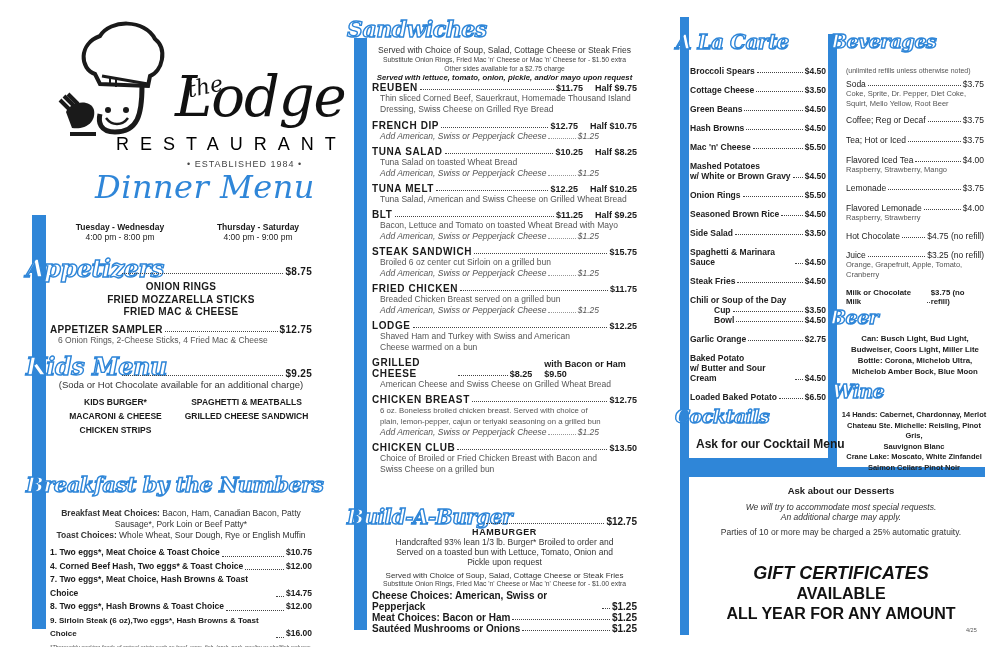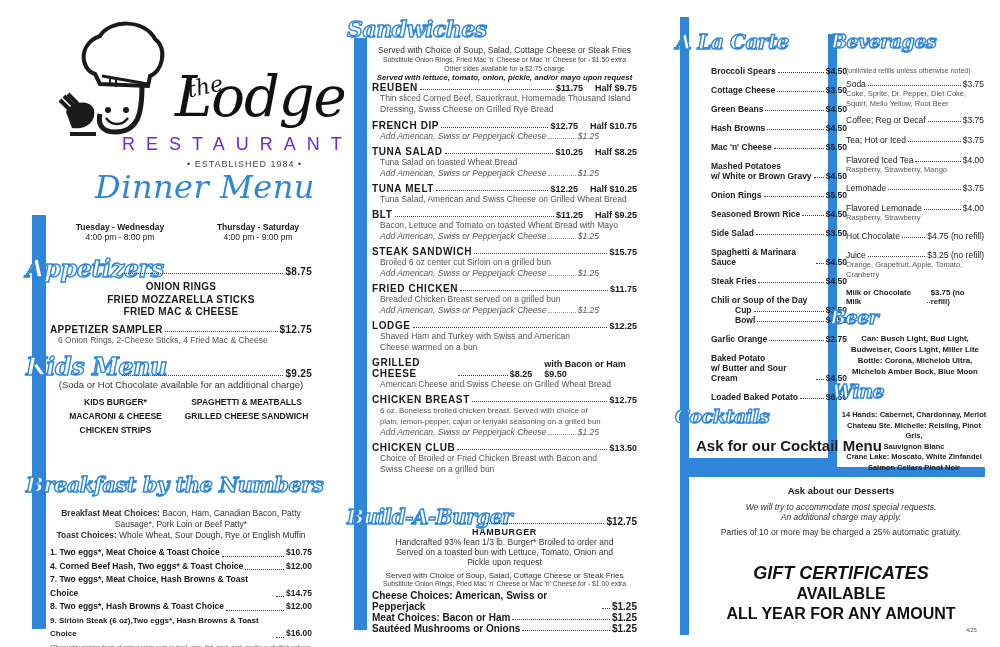--- a/index.html
+++ b/index.html
@@ -19,21 +19,21 @@
     white-space: nowrap;
   }
   .dots { flex: 1; border-bottom: 1px dotted #444; margin: 0 2px 3px 2px; min-width: 8px; }
   .row { display: flex; align-items: flex-end; }
   .ctr { text-align: center; }
 
   
   #logo { position: absolute; left: 50px; top: 14px; width: 260px; height: 155px; }
   .logo-the { position: absolute; left: 137px; top: 60px; font-family: "DejaVu Serif", serif; font-style: italic; font-size: 22px; transform: rotate(-12deg); color: #111; }
   .logo-lodge { position: absolute; left: 125px; top: 50px; font-family: "DejaVu Serif", serif; font-style: italic; font-size: 56px; color: #111; letter-spacing: -1px; }
-  .logo-rest { position: absolute; left: 72px; top: 120px; font-size: 18px; letter-spacing: 11px; color: #6d28d9; }
+  .logo-rest { position: absolute; left: 66px; top: 120px; font-size: 18px; letter-spacing: 11px; color: #000000; }
   .logo-est { position: absolute; left: 137px; top: 145px; font-size: 9px; letter-spacing: 1px; color: #444; }
   .dinner { position: absolute; left: 95px; top: 168px; font-family: "DejaVu Serif", serif; font-style: italic; font-size: 32px; color: #2f86d8; font-weight: normal; letter-spacing: 0.5px; }
 
   .hours { position: absolute; top: 222px; font-size: 8.5px; text-align: center; }
   .hours b { display: block; font-size: 8.5px; }
 
   .p1-section { position: absolute; left: 50px; width: 262px; font-size: 10px; }
   .item-title { font-weight: bold; font-size: 10px; letter-spacing: 0.3px; }
   .desc { font-size: 8.5px; color: #555; }
 
@@ -41,21 +41,21 @@
   .p2 { position: absolute; left: 372px; width: 265px; }
   .p2 .row { font-size: 10px; }
   .p2 .name { font-weight: bold; letter-spacing: 0.6px; font-size: 10px; }
   .p2 .price { font-weight: bold; font-size: 9px; }
   .p2 .half { font-weight: bold; font-size: 9px; margin-left: 12px; }
   .p2 .d { font-size: 8.5px; color: #555; padding-left: 8px; line-height: 11px; }
   .p2 .add { font-size: 8.5px; color: #555; font-style: italic; padding-left: 8px; display: flex; align-items: flex-end; line-height: 11px; padding-right: 38px; }
   .p2 .add .dots { border-bottom-color: #999; }
 
   
-  .alc { position: absolute; left: 711px; width: 136px; }
+  .alc { position: absolute; left: 690px; width: 136px; }
   .alc .row { font-size: 8.5px; font-weight: bold; color: #222; margin-bottom: 9px; }
   .alc .sub { font-size: 8.5px; font-weight: bold; color: #222; }
   .bev { position: absolute; left: 846px; width: 138px; font-size: 8.5px; }
   .bev .row { font-size: 8.5px; color: #222; }
   .bev .s { font-size: 7.5px; color: #555; line-height: 10px; }
 </style>
 </head>
 <body>
 
 <div>
@@ -437,21 +437,21 @@
         </div>
     </div>
     <div class="row">
         <span>Loaded Baked Potato</span>
         <span class="dots"></span>
         <span>$6.50</span>
       </div>
   </div>
 
   <div class="script" style="left:675px;top:405px;font-size:19px;">Cocktails</div>
-  <div style="position:absolute;left:696px;top:437px;font-size:15px;font-weight:bold;text-align:center;">Ask for our Cocktail Menu</div>
+  <div style="position:absolute;left:696px;top:437px;font-size:12px;font-weight:bold;text-align:center;">Ask for our Cocktail Menu</div>
 
   <div class="script" style="left:831px;top:30px;font-size:19px;">Beverages</div>
   <div class="bev" style="top:66px;">
     <div class="s" style="font-size:7px;margin-bottom:3px;">(unlimited refills unless otherwise noted)</div>
     <div style="margin-bottom:6px;">
       <div class="row">
           <span>Soda</span>
           <span class="dots"></span>
           <span>$3.75</span>
         </div>

